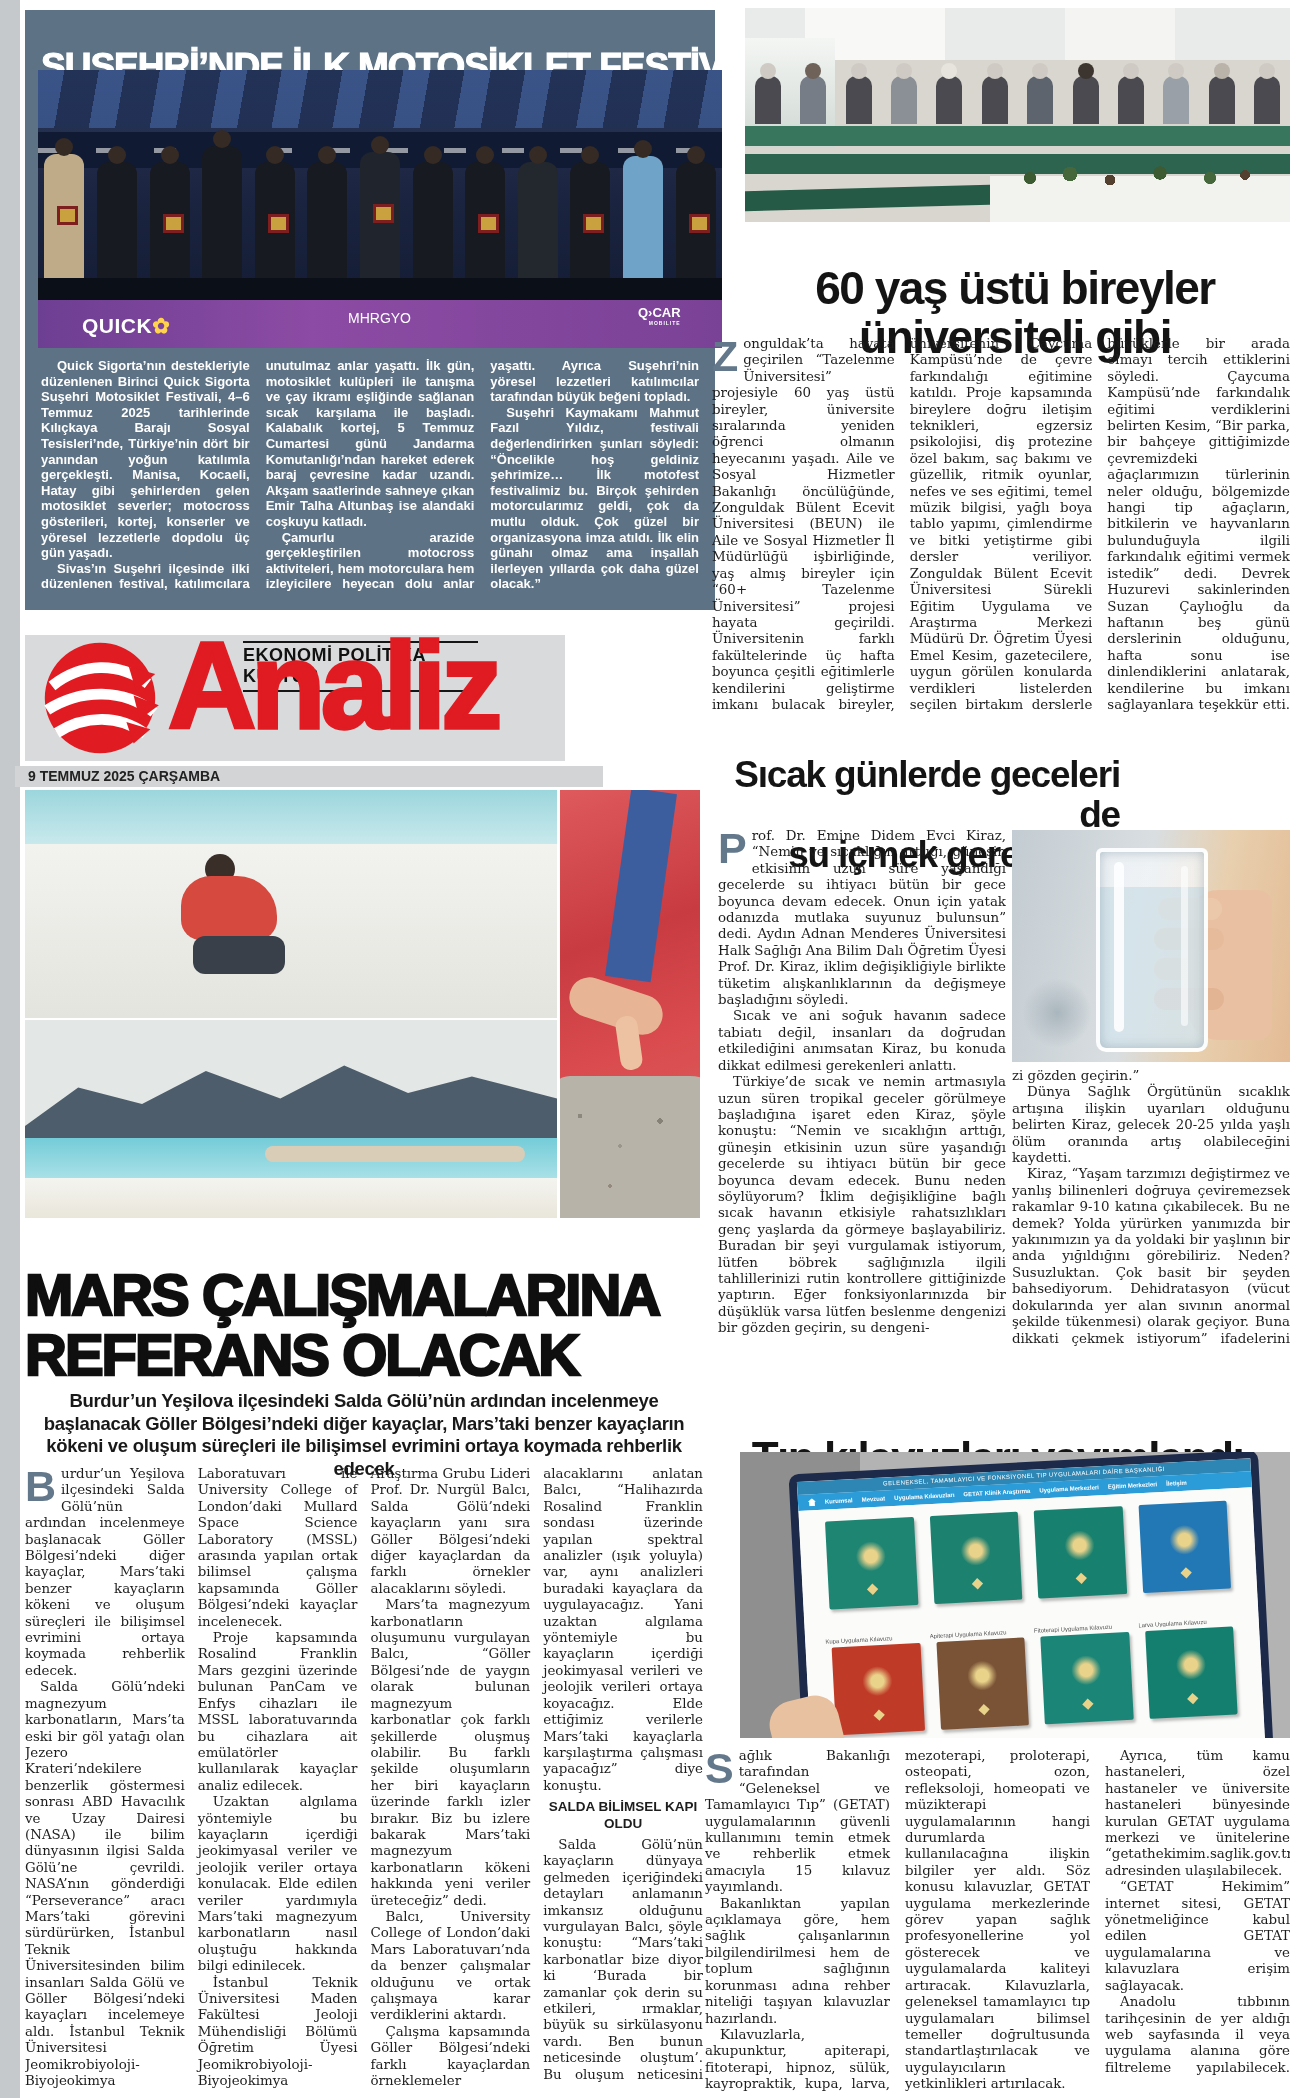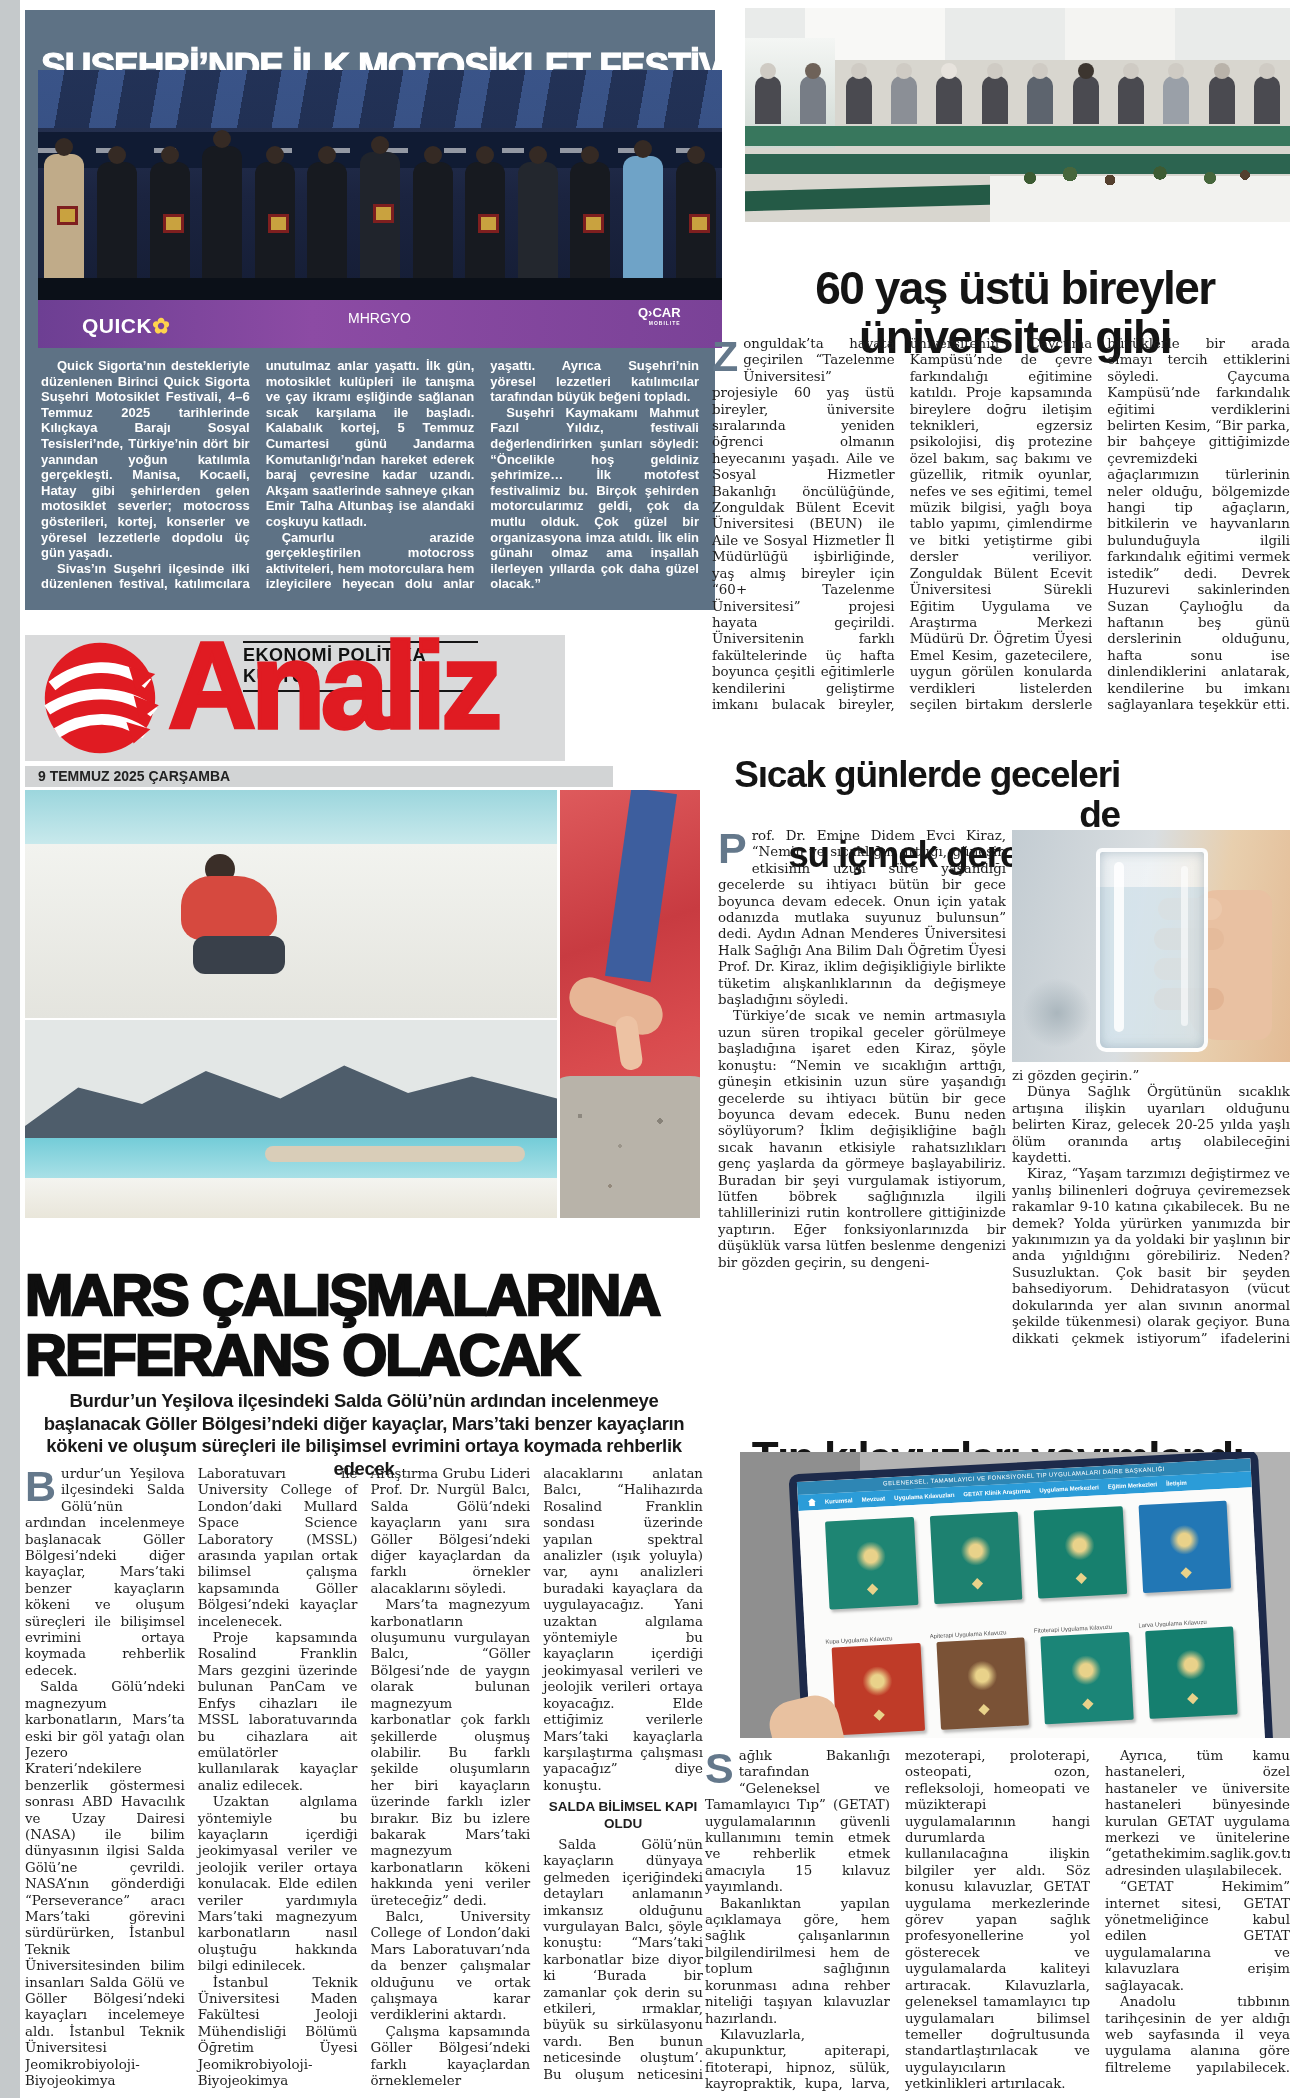--- a/index.html
+++ b/index.html
@@ -45,21 +45,21 @@
   .moto-body p{margin:0;text-indent:16px;}
 
   
   .mast-box{left:25px;top:635px;width:540px;height:126px;background:#d9dadb;}
   .mast-tag{left:243px;top:641px;width:235px;text-align:left;font-size:18px;font-weight:700;
      letter-spacing:.5px;color:#111;border-top:2px solid #151515;border-bottom:2px solid #151515;
      padding:2px 0 3px;background:transparent;}
   .mast-logo{left:40px;top:638px;width:120px;height:120px;}
   .mast-title{left:168px;top:622px;font-size:122px;line-height:128px;font-weight:700;color:#e01b22;
      letter-spacing:-5px;-webkit-text-stroke:3.5px #e01b22;white-space:nowrap;}
-  .date-bar{left:25px;top:766px;width:588px;height:21px;background:#d2d4d5;
+  .date-bar{left:15px;top:766px;width:588px;height:21px;background:#d2d4d5;
      font-size:14px;font-weight:700;color:#222;line-height:21px;padding-left:13px;box-sizing:border-box;}
 
   
   .serif{font-family:"DejaVu Serif","Liberation Serif",serif;font-size:13.4px;line-height:16.4px;
      text-align:justify;color:#1d1d1d;overflow:hidden;}
   .serif p{margin:0;text-indent:15px;}
   .serif p.first{text-indent:0;}
   .dropcap{float:left;font-family:"Liberation Sans",sans-serif;font-weight:700;font-size:43px;
      line-height:34px;padding:3px 5px 0 0;color:#64788b;}
   .inline-sub{font-family:"Liberation Sans",sans-serif;font-weight:700;text-align:center;
@@ -274,20 +274,21 @@
       <span>Sıcak günlerde geceleri de</span><br>
       <span>su içmek gerekebilir</span>
     </h2>
     <div class="abs wat-photo">
       <div class="w-blur"></div>
       <div class="w-hand"></div>
       <div class="w-glass"></div>
     </div>
     <div class="abs serif wat-col1">
       <p class="first"><span class="dropcap">P</span><span>rof. Dr. Emine Didem Evci Kiraz, “Nemin ve sıcaklığın arttığı, güneşin etkisinin uzun süre yaşandığı gecelerde su ihtiyacı bütün bir gece boyunca devam edecek. Onun için yatak odanızda mutlaka suyunuz bulunsun” dedi. Aydın Adnan Menderes Üniversitesi Halk Sağlığı Ana Bilim Dalı Öğretim Üyesi Prof. Dr. Kiraz, iklim değişikliğiyle birlikte tüketim alışkanlıklarının da değişmeye başladığını söyledi.</span></p>
+      <p>Sıcak ve ani soğuk havanın sadece tabiatı değil, insanları da doğrudan etkilediğini anımsatan Kiraz, bu konuda dikkat edilmesi gerekenleri anlattı.</p>
       <p>Türkiye’de sıcak ve nemin artmasıyla uzun süren tropikal geceler görülmeye başladığına işaret eden Kiraz, şöyle konuştu: “Nemin ve sıcaklığın arttığı, güneşin etkisinin uzun süre yaşandığı gecelerde su ihtiyacı bütün bir gece boyunca devam edecek. Bunu neden söylüyorum? İklim değişikliğine bağlı sıcak havanın etkisiyle rahatsızlıkları genç yaşlarda da görmeye başlayabiliriz. Buradan bir şeyi vurgulamak istiyorum, lütfen böbrek sağlığınızla ilgili tahlillerinizi rutin kontrollere gittiğinizde yaptırın. Eğer fonksiyonlarınızda bir düşüklük varsa lütfen beslenme dengenizi bir gözden geçirin, su dengeni-</p>
     </div>
     <div class="abs serif wat-col2">
       <p class="first">zi gözden geçirin.”</p>
       <p>Dünya Sağlık Örgütünün sıcaklık artışına ilişkin uyarıları olduğunu belirten Kiraz, gelecek 20-25 yılda yaşlı ölüm oranında artış olabileceğini kaydetti.</p>
       <p>Kiraz, “Yaşam tarzımızı değiştirmez ve yanlış bilinenleri doğruya çeviremezsek rakamlar 9-10 katına çıkabilecek. Bu ne demek? Yolda yürürken yanımızda bir yakınımızın ya da yoldaki bir yaşlının bir anda yığıldığını görebiliriz. Neden? Susuzluktan. Çok basit bir şeyden bahsediyorum. Dehidratasyon (vücut dokularında yer alan sıvının anormal şekilde tükenmesi) olarak geçiyor. Buna dikkati çekmek istiyorum” ifadelerini kullandı.</p>
     </div>
   </section>
 
   <div class="abs sp-a">

